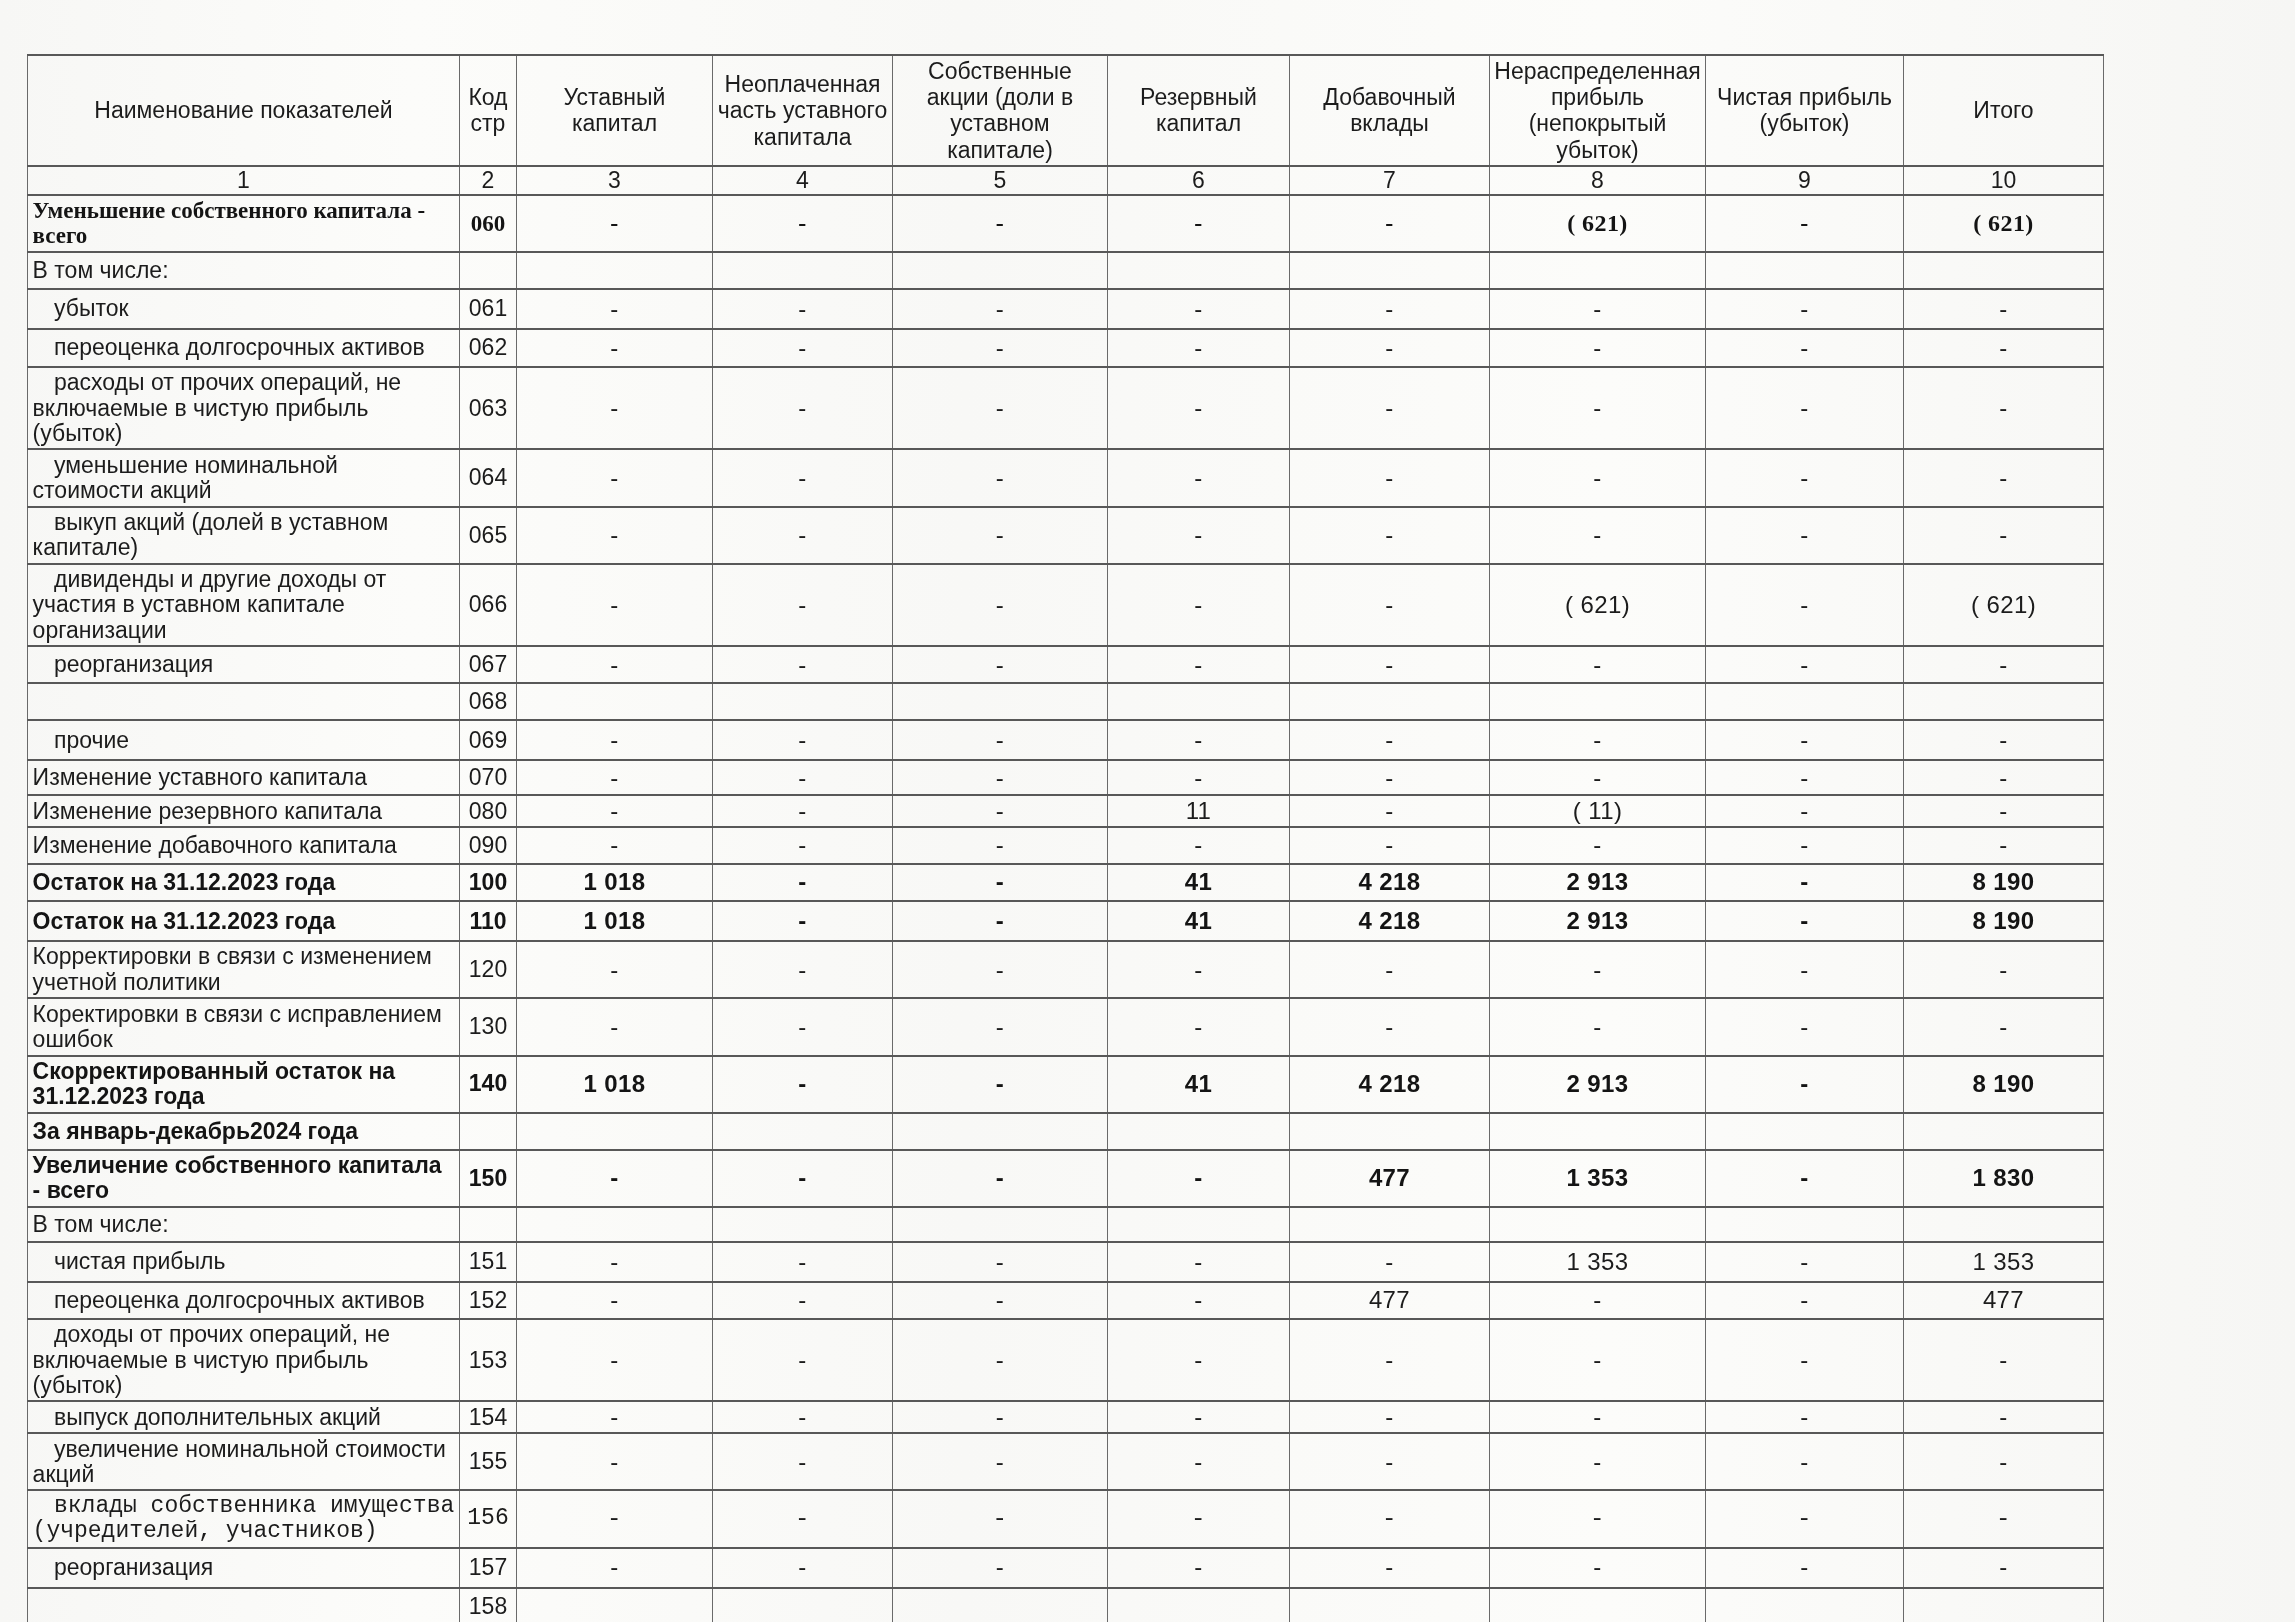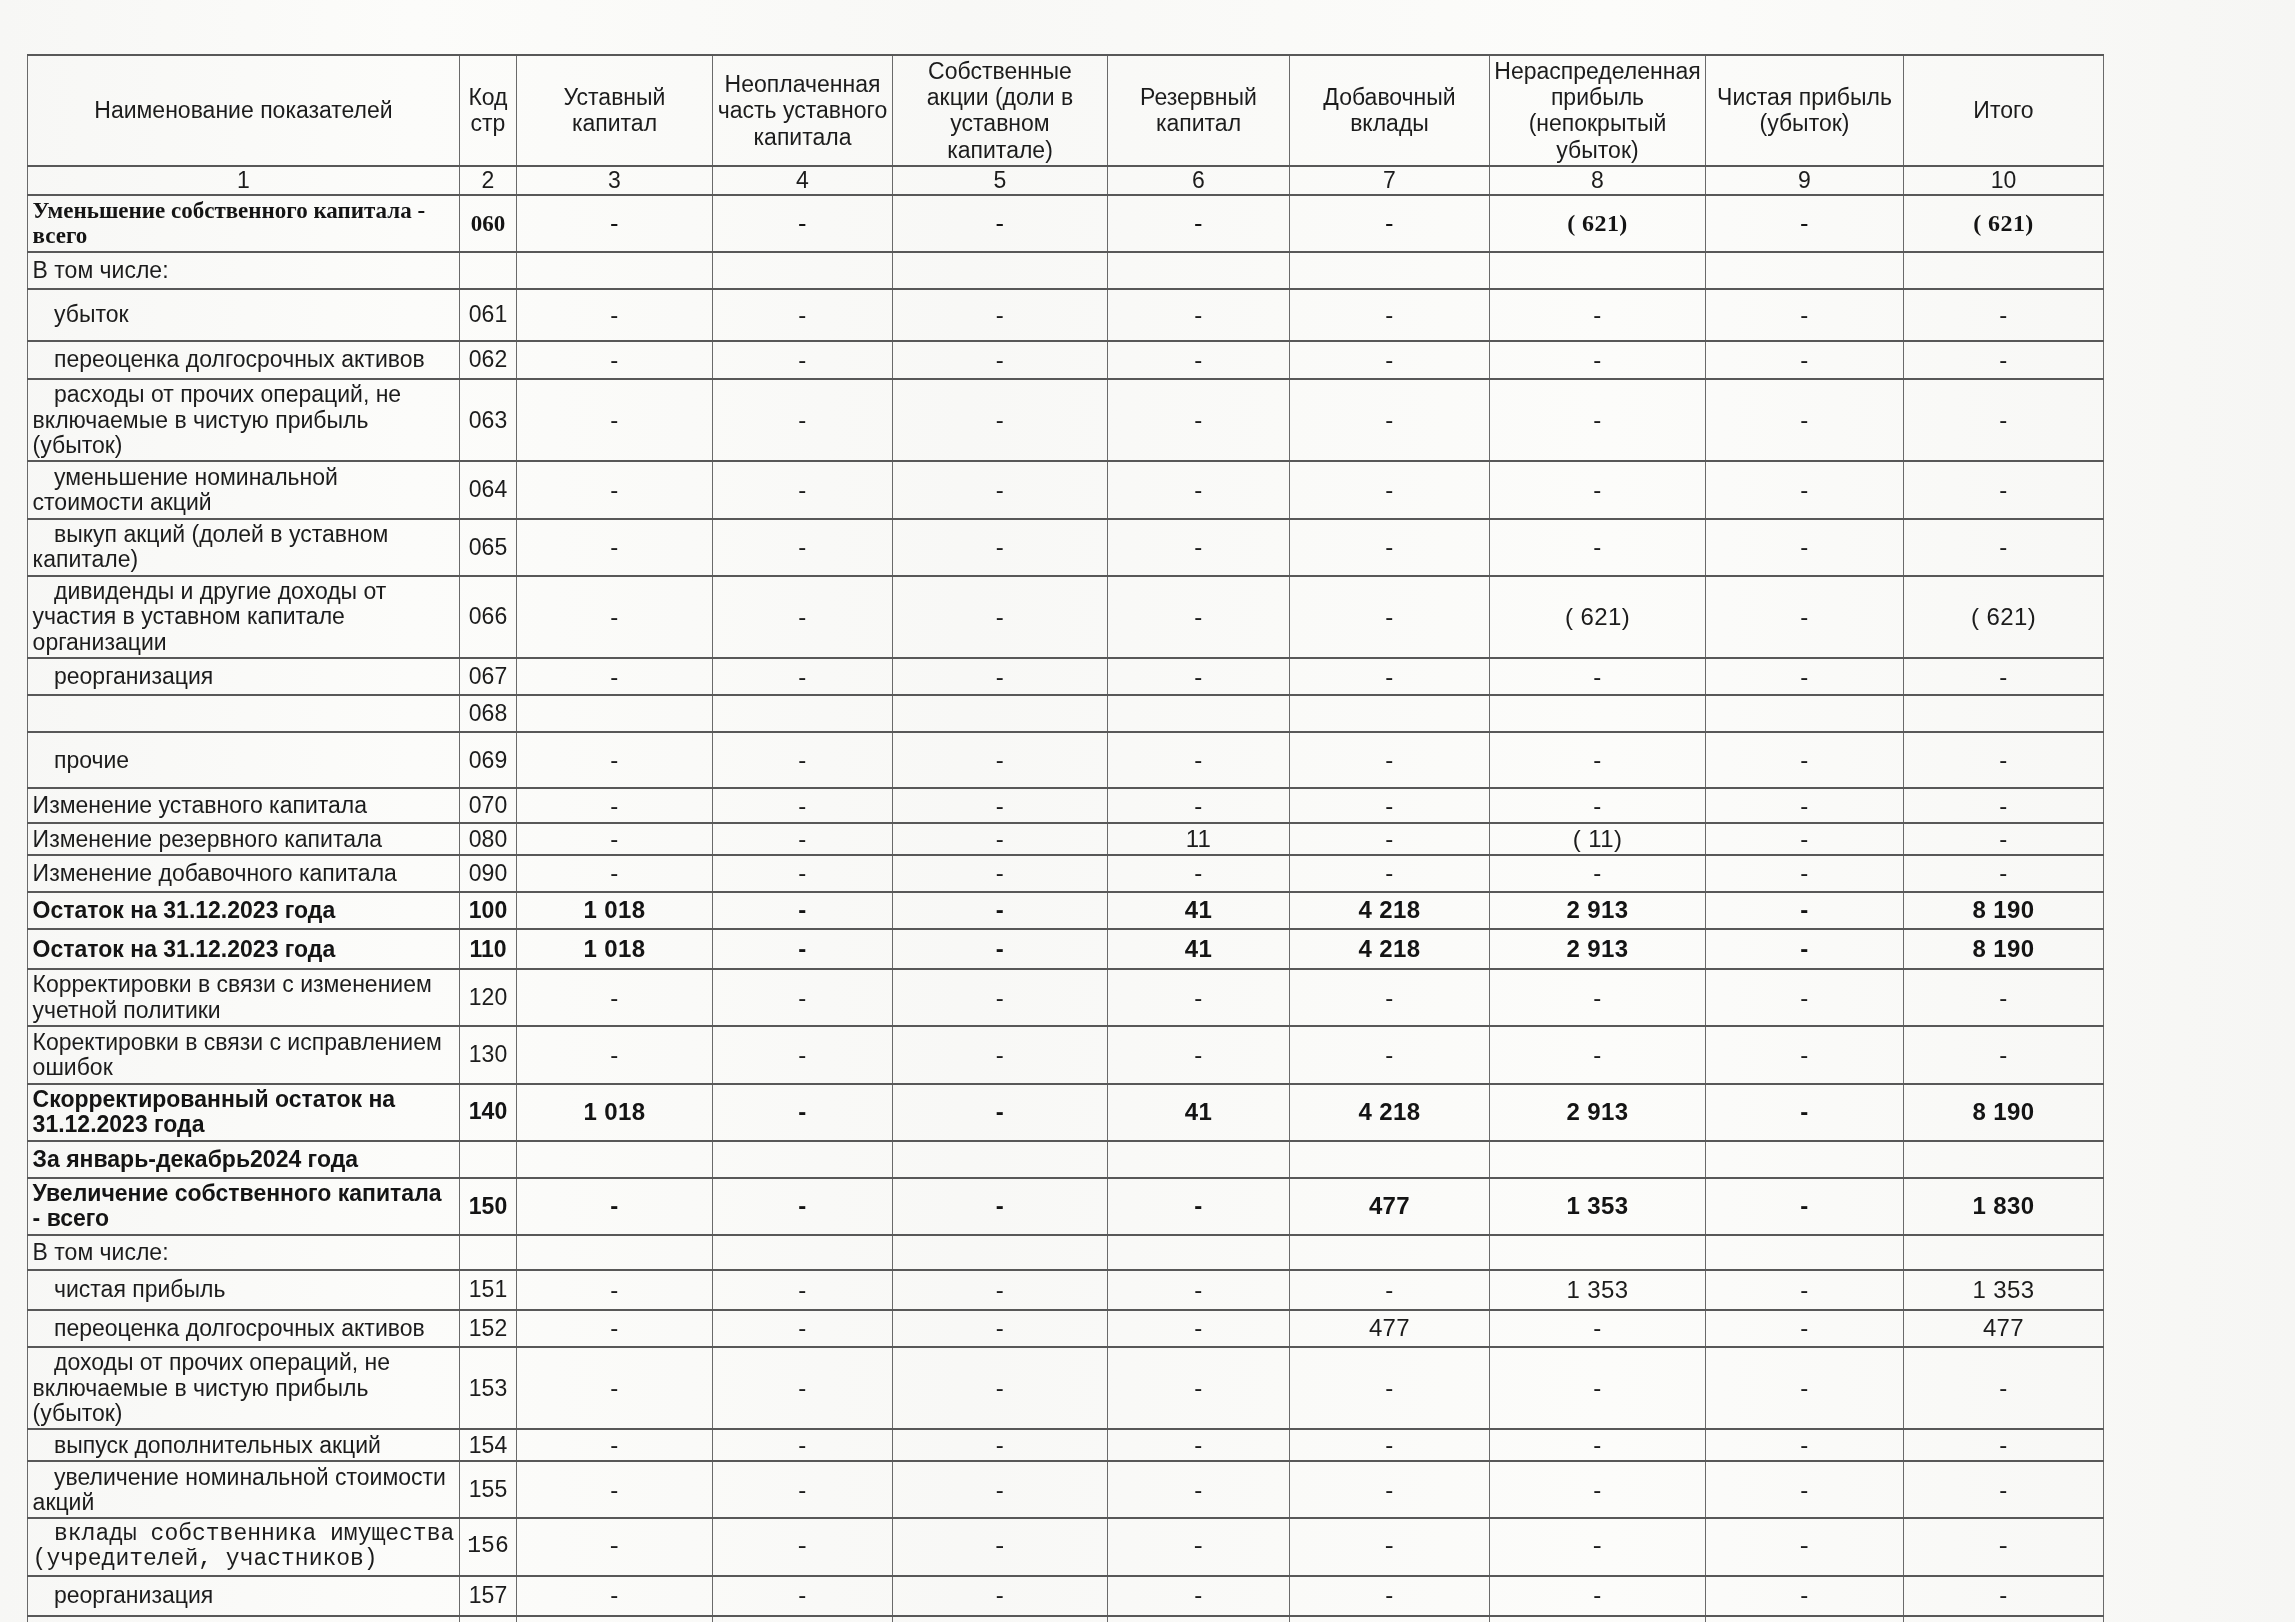--- a/index.html
+++ b/index.html
@@ -130,21 +130,21 @@
           <td class="c-code"></td>
           <td class="c-val"></td>
           <td class="c-val"></td>
           <td class="c-val"></td>
           <td class="c-val"></td>
           <td class="c-val"></td>
           <td class="c-val"></td>
           <td class="c-val"></td>
           <td class="c-val"></td>
         </tr>
-        <tr style="height: 52px;">
+        <tr style="height: 40px;">
           <td class="c-name indent">убыток</td>
           <td class="c-code">061</td>
           <td class="c-val">-</td>
           <td class="c-val">-</td>
           <td class="c-val">-</td>
           <td class="c-val">-</td>
           <td class="c-val">-</td>
           <td class="c-val">-</td>
           <td class="c-val">-</td>
           <td class="c-val">-</td>
@@ -226,21 +226,21 @@
           <td class="c-code">068</td>
           <td class="c-val"></td>
           <td class="c-val"></td>
           <td class="c-val"></td>
           <td class="c-val"></td>
           <td class="c-val"></td>
           <td class="c-val"></td>
           <td class="c-val"></td>
           <td class="c-val"></td>
         </tr>
-        <tr style="height: 56px;">
+        <tr style="height: 40px;">
           <td class="c-name indent">прочие</td>
           <td class="c-code">069</td>
           <td class="c-val">-</td>
           <td class="c-val">-</td>
           <td class="c-val">-</td>
           <td class="c-val">-</td>
           <td class="c-val">-</td>
           <td class="c-val">-</td>
           <td class="c-val">-</td>
           <td class="c-val">-</td>

